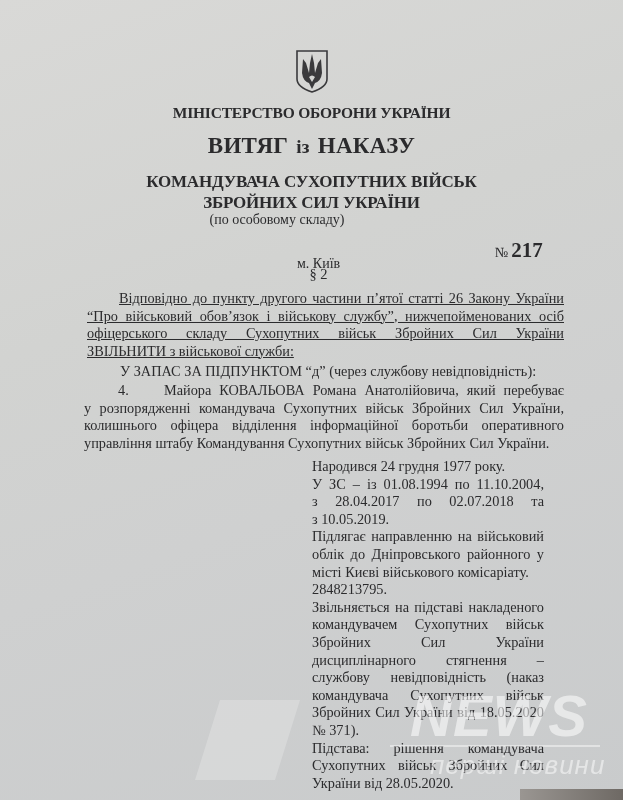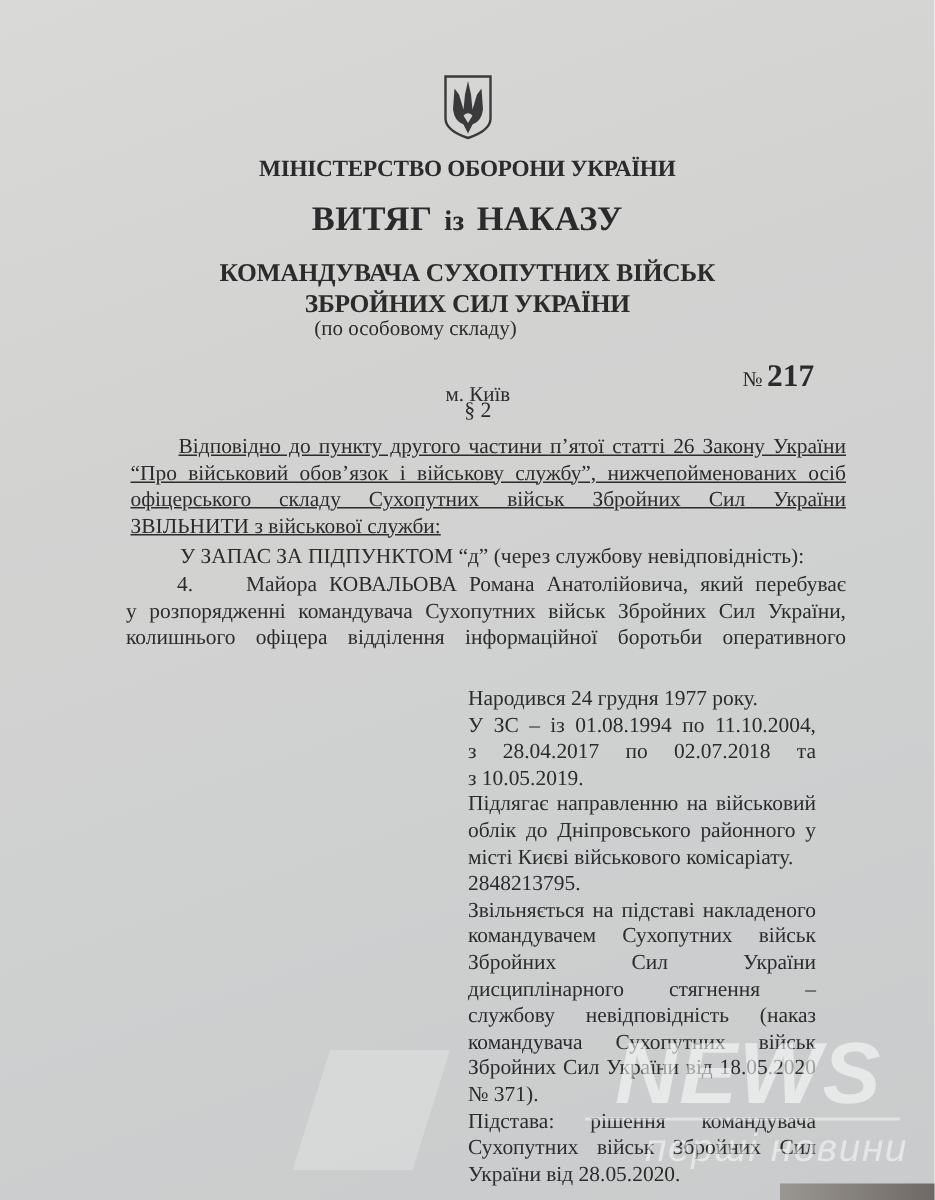--- a/index.html
+++ b/index.html
@@ -181,20 +181,21 @@
     <span style="display:block; text-align-last: justify;">офіцерського складу Сухопутних військ Збройних Сил України</span>
     <span style="display:block;">ЗВІЛЬНИТИ з військової служби:</span>
   </div>
 
   <div class="abs reserve">У ЗАПАС ЗА ПІДПУНКТОМ “д” (через службову невідповідність):</div>
 
   <div class="para item">
     <span class="lead" style="text-align-last: justify;"><span class="num">4.</span><span>Майора КОВАЛЬОВА Романа Анатолійовича, який перебуває</span></span>
     <span style="display:block; text-align-last: justify;">у розпорядженні командувача Сухопутних військ Збройних Сил України,</span>
     <span style="display:block; text-align-last: justify;">колишнього офіцера відділення інформаційної боротьби оперативного</span>
+    <span style="display:block;">управління штабу Командування Сухопутних військ Збройних Сил України.</span>
   </div>
 
   <div class="details">
     <p>Народився 24 грудня 1977 року.</p>
     <p class="jl">У ЗС – із 01.08.1994 по 11.10.2004,</p>
     <p class="jl">з 28.04.2017 по 02.07.2018 та</p>
     <p>з 10.05.2019.</p>
     <p class="jl">Підлягає направленню на військовий</p>
     <p class="jl">облік до Дніпровського районного у</p>
     <p>місті Києві військового комісаріату.</p>

